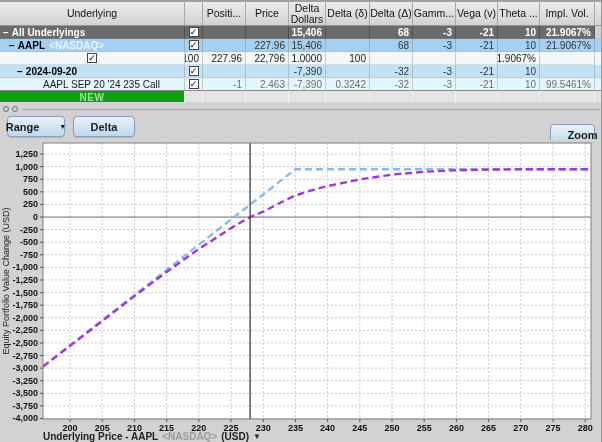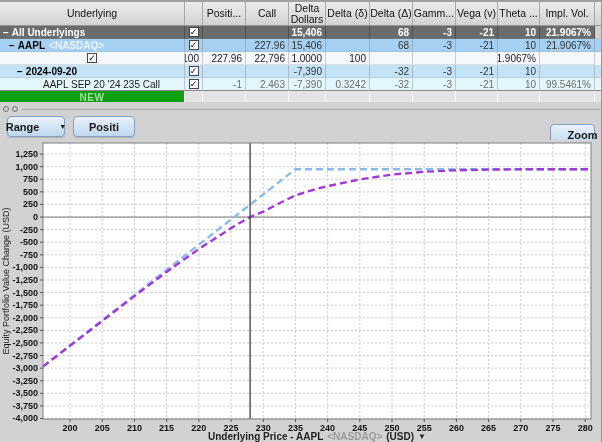--- a/index.html
+++ b/index.html
@@ -61,35 +61,35 @@
          box-shadow:0 1px 1px rgba(0,0,0,.15); }
   .btn-range { left:7px; width:58px; }
   .btn-update { left:73px; width:62px; }
   .btn-zoom { right:7px; width:45px;margin-top:8px; }
   .caret { font-size:7px; line-height:7px; }
 
   
   .chart-panel { position:absolute; top:140px; left:0; width:602px; height:302px; background:#d2d2d2; }
   .chart-panel svg { position:absolute; top:0; left:0; }
   .xtitle { position:absolute; top:290px; left:43px; width:548px; height:12px; font-size:10px;
-            color:#222; font-weight:bold; display:flex; align-items:center; justify-content:center; gap:4px; }
+            color:#222; font-weight:bold; display:flex; align-items:center; gap:4px; }
   .xtitle .exch { color:#9a9a9a; }
   .xtitle .caret { font-size:8px; }
 </style>
 </head>
 <body>
 
 <div id="app">
 
   <div class="table-panel">
     <div class="tgrid thead">
       <div class="hcell">Underlying</div>
       <div class="hcell"></div>
       <div class="hcell">Positi...</div>
-      <div class="hcell">Call</div>
+      <div class="hcell">Price</div>
       <div class="hcell">Delta Dollars</div>
       <div class="hcell">Delta (δ)</div>
       <div class="hcell">Delta (Δ)</div>
       <div class="hcell">Gamm...</div>
       <div class="hcell">Vega (v)</div>
       <div class="hcell">Theta ...</div>
       <div class="hcell">Impl. Vol.</div>
       <div class="hcell"></div>
     </div>
 
@@ -212,21 +212,21 @@
     <span class="sp-dot" style="left:12px"></span>
     <div class="sp-line"></div>
   </div>
 
   <div class="toolbar">
     <div class="btn btn-range">
       <span>Range</span>
       <span class="caret">▼</span>
     </div>
     <div class="btn btn-update">
-      <span>Positi</span>
+      <span>Delta</span>
     </div>
     <div class="btn btn-zoom">
       <svg width="12" height="12" viewBox="0 0 12 12">
         <circle cx="4.5" cy="4.5" r="3.2" fill="#cfe6cf" stroke="#3e8a3e" stroke-width="1.4"></circle>
         <line x1="7" y1="7" x2="11" y2="11" stroke="#b08050" stroke-width="2"></line>
       </svg>
       <span>Zoom</span>
     </div>
   </div>
 

